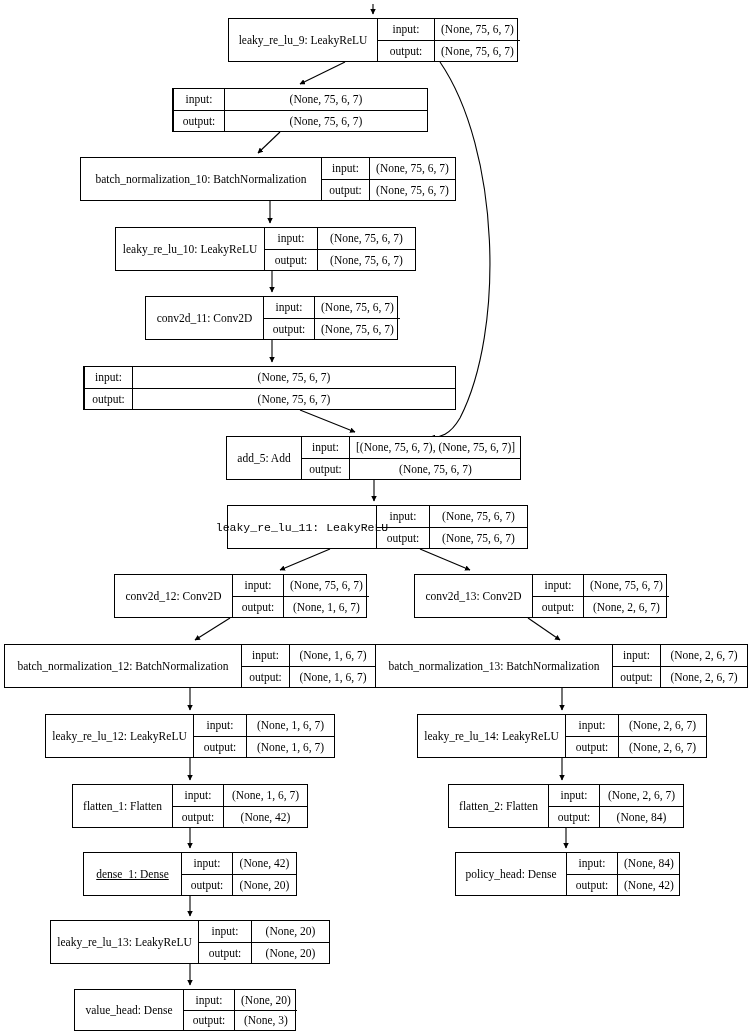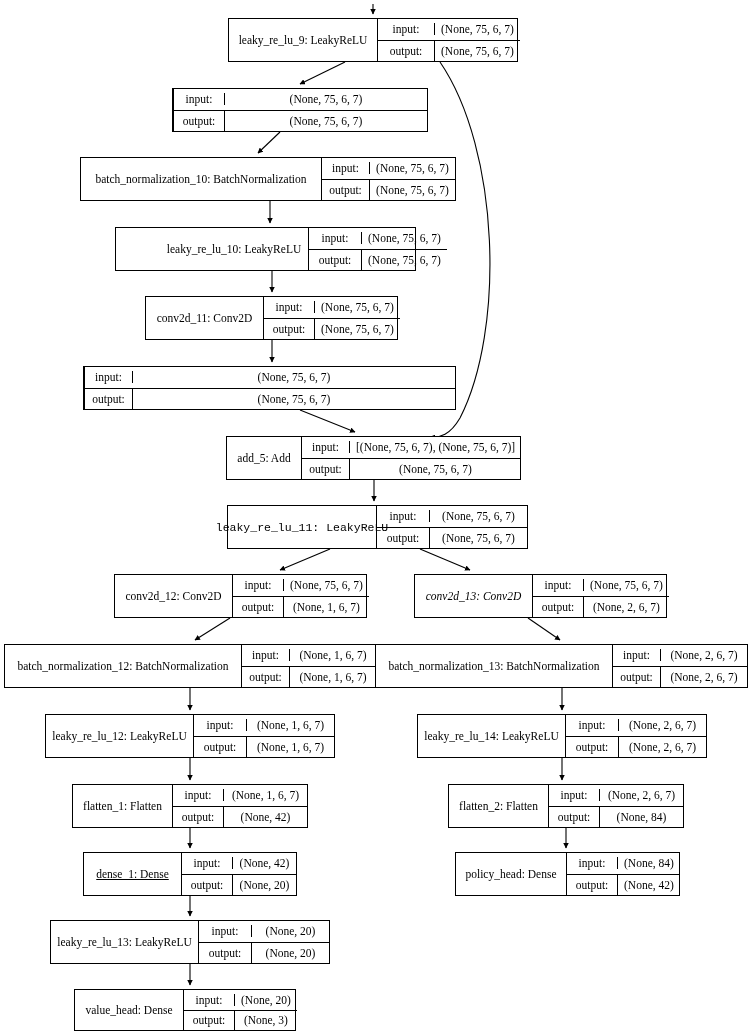--- a/index.html
+++ b/index.html
@@ -47,21 +47,20 @@
   }
   .node .iorow{
     display:flex;
     flex-direction:row;
     flex:1 1 0;
     align-items:stretch;
     box-sizing:border-box;
   }
   .node .iorow.top{
     border-bottom:1px solid #000000;
-    align-items:center;
   }
   .node .lbl{
     display:flex;
     align-items:center;
     justify-content:center;
     white-space:nowrap;
     font-size:11.5px;
     color:#000000;
     box-sizing:border-box;
     border-right:1px solid #000000;
@@ -171,21 +170,21 @@
             <div class="lbl" style="width: 48px; min-width: 48px;">input:</div>
             <div class="val">(None, 75, 6, 7)</div>
           </div>
           <div class="iorow">
             <div class="lbl" style="width: 48px; min-width: 48px;">output:</div>
             <div class="val">(None, 75, 6, 7)</div>
           </div>
         </div>
       </div>
       <div class="node" style="left: 115px; top: 227px; width: 301px; height: 44px;">
-        <div class="namecell" style="width: 148px; min-width: 148px; margin-left: 44px;">leaky_re_lu_10: LeakyReLU</div>
+        <div class="namecell" style="width: 148px; min-width: 148px;">leaky_re_lu_10: LeakyReLU</div>
         <div class="iotable">
           <div class="iorow top">
             <div class="lbl" style="width: 53px; min-width: 53px;">input:</div>
             <div class="val">(None, 75, 6, 7)</div>
           </div>
           <div class="iorow">
             <div class="lbl" style="width: 53px; min-width: 53px;">output:</div>
             <div class="val">(None, 75, 6, 7)</div>
           </div>
         </div>
@@ -248,21 +247,21 @@
             <div class="lbl" style="width: 51px; min-width: 51px;">input:</div>
             <div class="val">(None, 75, 6, 7)</div>
           </div>
           <div class="iorow">
             <div class="lbl" style="width: 51px; min-width: 51px;">output:</div>
             <div class="val">(None, 1, 6, 7)</div>
           </div>
         </div>
       </div>
       <div class="node" style="left: 414px; top: 574px; width: 253px; height: 44px;">
-        <div class="namecell" style="width: 117px; min-width: 117px; font-style: italic;">conv2d_13: Conv2D</div>
+        <div class="namecell" style="width: 117px; min-width: 117px;">conv2d_13: Conv2D</div>
         <div class="iotable">
           <div class="iorow top">
             <div class="lbl" style="width: 51px; min-width: 51px;">input:</div>
             <div class="val">(None, 75, 6, 7)</div>
           </div>
           <div class="iorow">
             <div class="lbl" style="width: 51px; min-width: 51px;">output:</div>
             <div class="val">(None, 2, 6, 7)</div>
           </div>
         </div>

